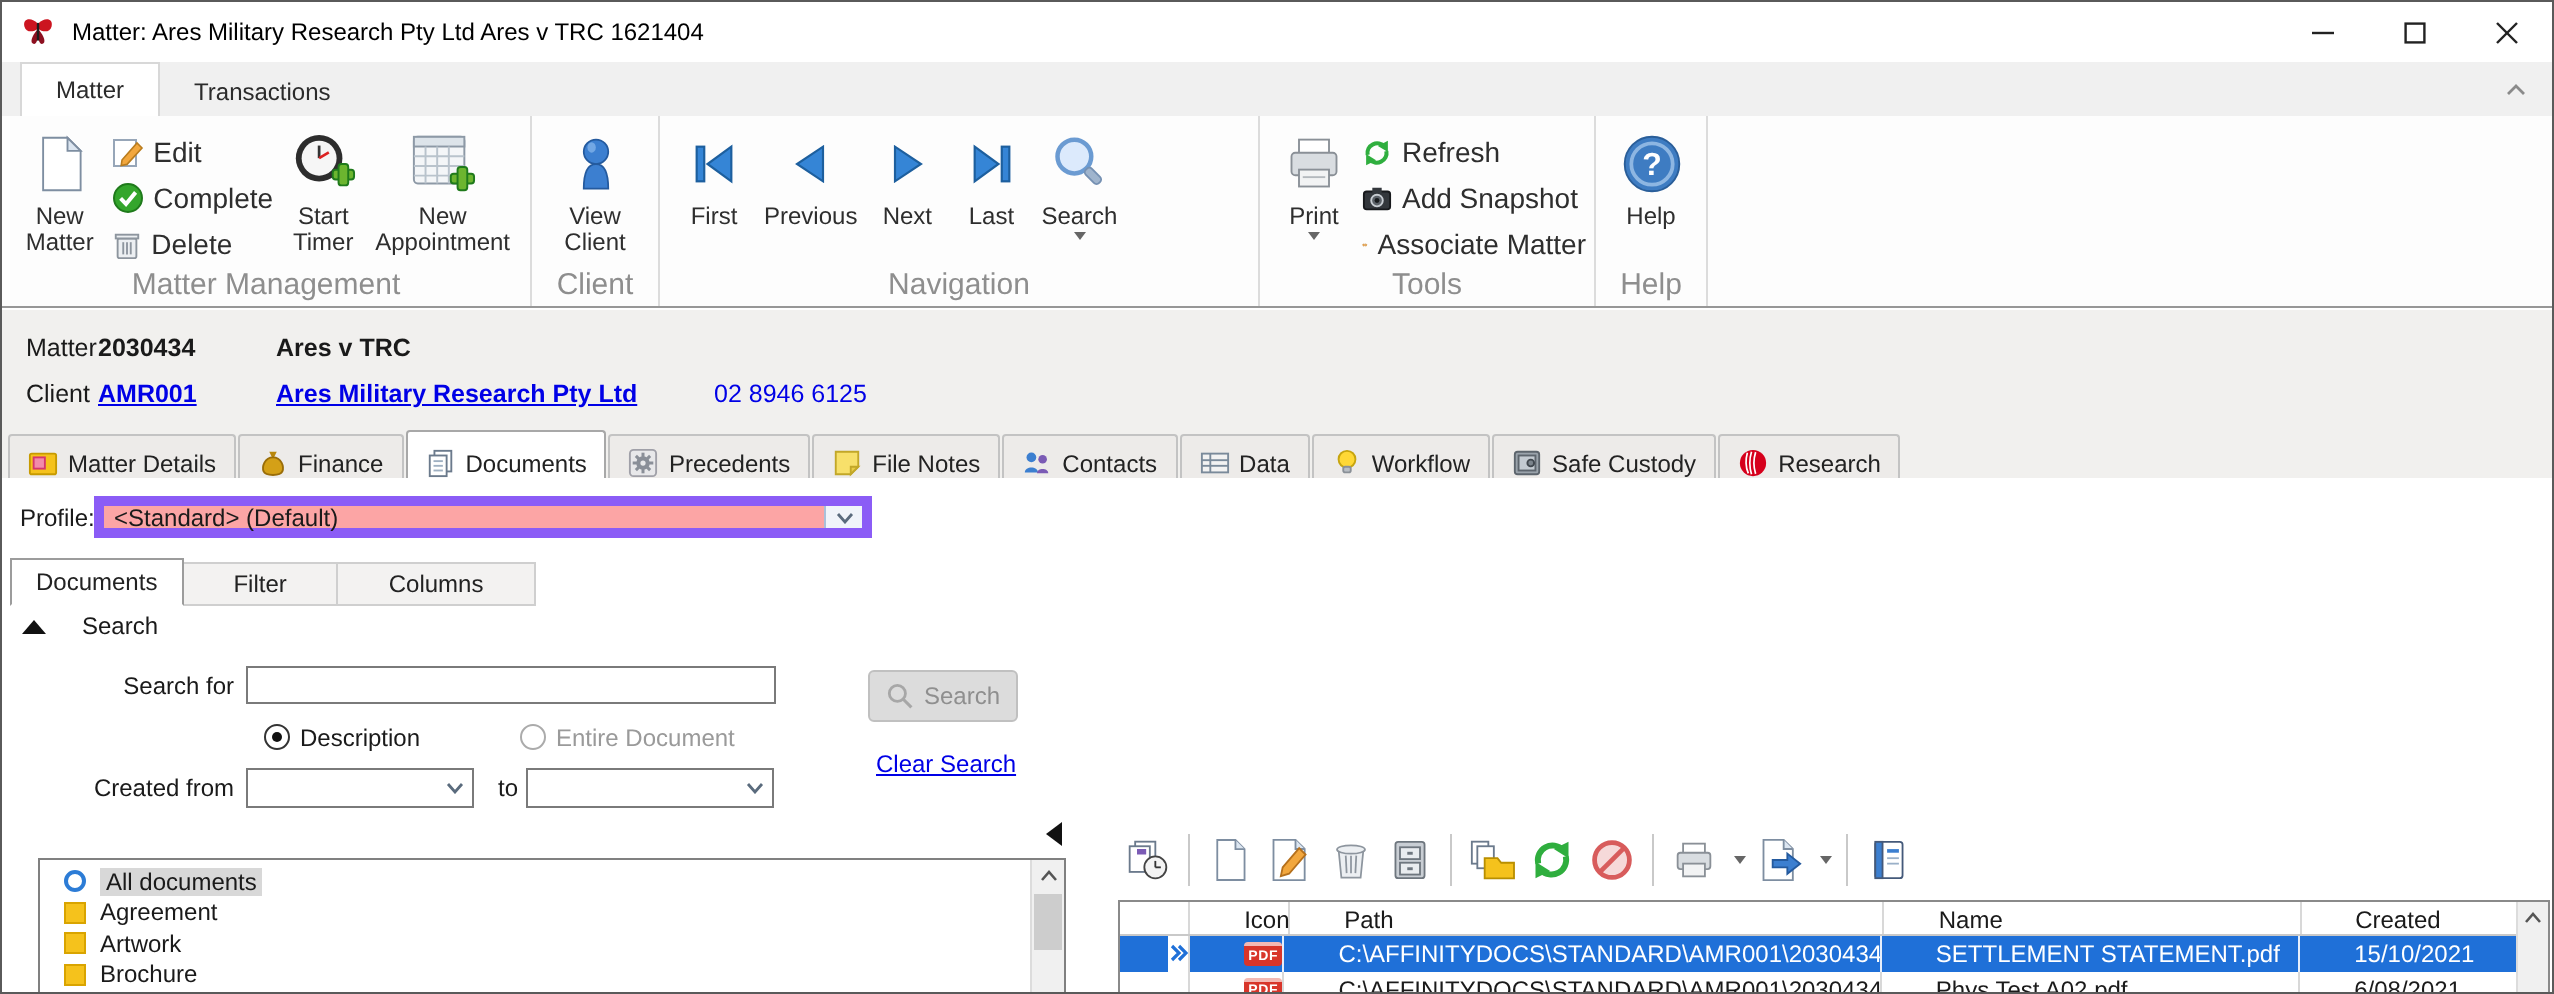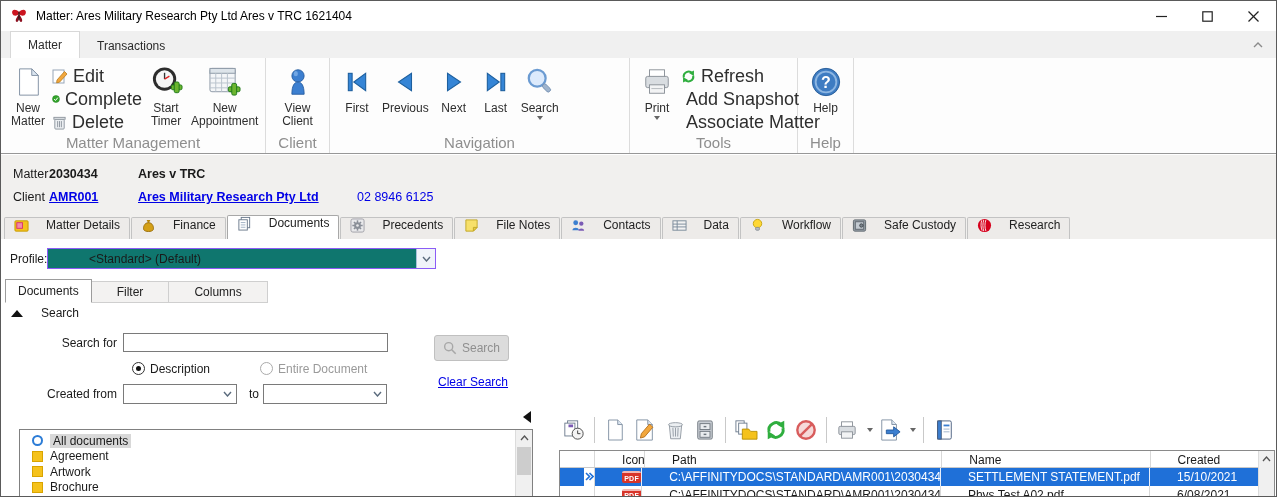--- a/index.html
+++ b/index.html
@@ -26,42 +26,42 @@
   .ribbon-collapse svg { width:12px; height:12px; stroke:#8a8a8a; stroke-width:1.4; fill:none; }
 
   
   .ribbon { position:absolute; top:57px; left:0; right:0; height:96px; background:#fdfdfd; border-bottom:1px solid #979797; display:flex; }
   .rgroup { position:relative; display:flex; align-items:flex-start; padding:4px 6px 18px 6px; border-right:1px solid #dcdcdc; }
   .rgroup-label { position:absolute; bottom:2px; left:0; right:0; text-align:center; color:#8e8e8e; font-size:15px; }
   .bigbtn { display:flex; flex-direction:column; align-items:center; padding:2px 3px; margin:0 1px; }
   .bigbtn .bicon { width:34px; height:36px; display:flex; align-items:center; justify-content:center; }
   .bigbtn .blabel { margin-top:2px; font-size:12px; line-height:13px; text-align:center; color:#2e2e2e; max-width:74px; }
   .smallcol { display:flex; flex-direction:column; justify-content:flex-start; gap:3px; padding-top:4px; }
-  .smallbtn { display:flex; align-items:center; gap:5px; height:20px; padding:0 3px; font-size:18px; color:#2e2e2e; white-space:nowrap; }
+  .smallbtn { display:flex; align-items:center; gap:5px; height:20px; padding:0 3px; font-size:14px; color:#2e2e2e; white-space:nowrap; }
   .caret-down { display:inline-block; width:0; height:0; border-left:3.5px solid transparent; border-right:3.5px solid transparent; border-top:4px solid #666; vertical-align:middle; margin-left:3px; }
   .caret-solo { margin:1px auto 0 auto; }
 
   
   .matter-info { position:absolute; top:154px; left:0; right:0; height:60px; background:#f1f0ee; }
   .mi { position:absolute; font-size:12.5px; }
   .bold { font-weight:bold; }
   a.link { color:#0000e6; text-decoration:underline; cursor:pointer; }
   .blue-text { color:#0000e6; }
 
   
   .main-tabs { position:absolute; top:214px; left:0; right:0; height:24px; background:#f1f0ee; display:flex; align-items:flex-end; padding-left:3px; }
-  .mtab { display:flex; align-items:flex-start; gap:17px; height:22px; padding:0 9px; background:#edebe9; border:1px solid #c3c3c3; border-bottom:none; border-radius:2px 2px 0 0; margin-right:1px; font-size:12px; color:#222; }
+  .mtab { display:flex; align-items:flex-end; gap:5px; height:22px; padding:0 9px; background:#edebe9; border:1px solid #c3c3c3; border-bottom:none; border-radius:2px 2px 0 0; margin-right:1px; font-size:12px; color:#222; }
   .mtab.active { background:#fff; height:24px; border-color:#a8a8a8; position:relative; z-index:2; }
   .mtab svg { width:15px; height:15px; }
 
   
   .content { position:absolute; top:238px; left:0; right:0; bottom:0; background:#fff; }
 
   .profile-label { position:absolute; left:9px; top:13px; }
-  .profile-select { position:absolute; left:46px; top:9px; width:389px; height:21px; border:1px solid #8b5cf6; background:#0f766e; display:flex; align-items:center;padding-left:36px; }
+  .profile-select { position:absolute; left:46px; top:9px; width:389px; height:21px; border:5px solid #8b5cf6; background:#fca5a5; display:flex; align-items:center; }
   .profile-select .val { padding-left:5px; flex:1; }
   .select-btn { width:19px; height:100%; background:#f0f4fa; border-left:1px solid #a9c0da; display:flex; align-items:center; justify-content:center; }
   .select-btn svg, .combo-chev svg { width:9px; height:6px; stroke:#5a6b7d; stroke-width:1.4; fill:none; }
 
   .subtabs { position:absolute; left:4px; top:40px; display:flex; align-items:flex-end; }
   .stab { padding:3px 25px; font-size:12px; background:#f3f2f1; border:1px solid #cfcfcf; border-left:none; color:#222; }
   .stab:first-child { border-left:1px solid #cfcfcf; }
   .stab.active { background:#fff; border:1px solid #9c9c9c; border-bottom:1px solid #fff; padding:4px 12px; position:relative; z-index:2; }
 
   .search-hdr { position:absolute; left:10px; top:67px; display:flex; align-items:center; gap:18px; }

